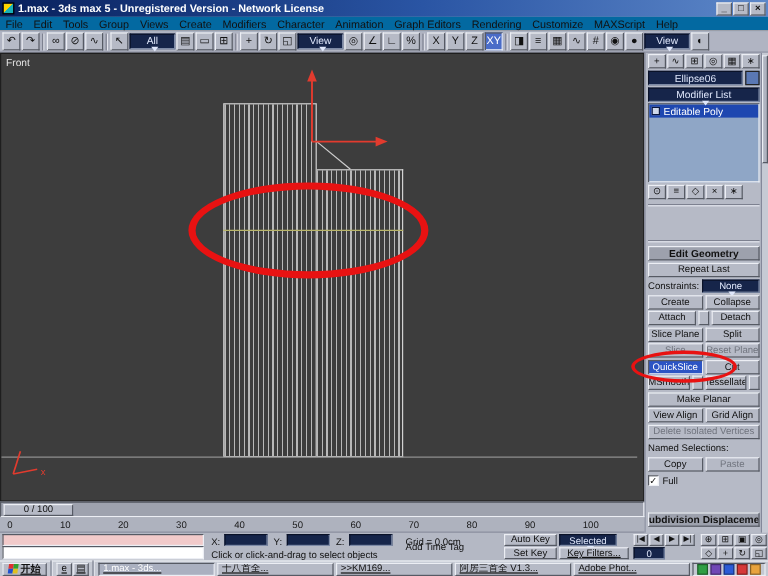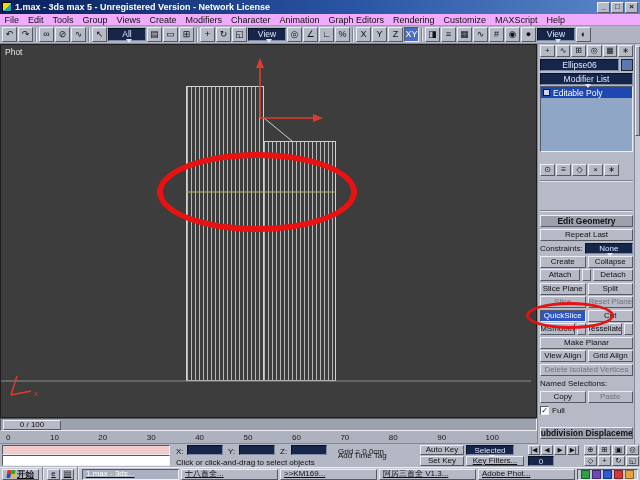--- a/index.html
+++ b/index.html
@@ -20,21 +20,21 @@
 
   
   .titlebar{position:absolute;left:0;top:0;width:640px;height:14px;
     background:linear-gradient(90deg,#08205c,#2a55a4 55%,#5d87c8);display:flex;align-items:center;padding:0 2px;}
   .appicon{width:10px;height:10px;background:linear-gradient(135deg,#ffd400 50%,#19b0b8 50%);border:1px solid #000;margin-right:3px;flex:none;}
   .title{color:#fff;font-weight:bold;font-size:9px;white-space:nowrap;overflow:hidden;flex:1;}
   .wbtns{display:flex;gap:1px;}
   .wbtn{width:13px;height:11px;font-size:8px;font-weight:bold;padding:0;}
 
   
-  .menubar{position:absolute;left:0;top:14px;width:640px;height:12px;background:#f0abfc;display:flex;align-items:center;border-bottom:1px solid #9a9ea8;}
+  .menubar{position:absolute;left:0;top:14px;width:640px;height:12px;background:#0369a1;display:flex;align-items:center;border-bottom:1px solid #9a9ea8;}
   .mitem{padding:0 4.5px;font-size:9px;white-space:nowrap;}
 
   
   .toolbar{position:absolute;left:0;top:26px;width:640px;height:18px;background:#b0b4c2;display:flex;align-items:center;gap:1px;padding:0 2px;border-bottom:1px solid #84889a;}
   .tgrp{display:flex;gap:1px;}
   .ticon{width:15px;height:15px;font-size:9px;padding:0;flex:none;}
   .tsep{width:2px;height:14px;border-left:1px solid #7d8190;border-right:1px solid #e4e6ee;margin:0 1px;flex:none;}
   .tdd{height:13px;min-width:38px;display:flex;align-items:center;justify-content:space-between;padding:0 3px;font-size:8.5px;flex:none;}
 
   
@@ -48,21 +48,21 @@
   .redellipse{position:absolute;left:156px;top:107px;width:200px;height:80px;border:6px solid var(--red);border-radius:50%;z-index:4;}
 
   
   .cmdpanel{position:absolute;left:537px;top:44px;width:103px;height:400px;background:#b6bac6;border-left:1px solid #84889a;padding:1px 7px 0 2px;}
   .ptabs{display:flex;gap:1px;height:13px;margin-bottom:1px;}
   .ptab{width:15px;height:12px;font-size:8px;padding:0;}
   .namerow{display:flex;gap:2px;height:13px;margin-bottom:1px;}
   .namefield{flex:1;height:12px;font-size:8.5px;display:flex;align-items:center;padding:0 2px;}
   .swatch{width:12px;height:12px;background:#5a78b4;border:1px solid #222;flex:none;}
   .modlist{height:12px;display:flex;align-items:center;justify-content:space-between;padding:0 2px;font-size:8.5px;margin-bottom:1px;}
-  .stack{height:66px;background:#8fa6c6;border:1px solid;border-color:#565a64 #eceef4 #eceef4 #565a64;margin-bottom:12px;overflow:hidden;}
+  .stack{height:66px;background:#8fa6c6;border:1px solid;border-color:#565a64 #eceef4 #eceef4 #565a64;margin-bottom:2px;overflow:hidden;}
   .stackrow{height:11px;background:#1e47b0;color:#fff;display:flex;align-items:center;gap:3px;padding:0 2px;font-size:8.5px;}
   .stackrow .mini{width:7px;height:7px;background:#cfd8ea;border:1px solid #0a1740;flex:none;}
   .stackops{display:flex;gap:1px;height:13px;margin-bottom:3px;}
   .sop{width:15px;height:12px;font-size:8px;padding:0;}
   .psep{height:0;border-top:1px solid #7d8190;border-bottom:1px solid #e4e6ee;margin:3px 0;}
   .rollhdr{height:12px;background:#9da1ad;border:1px solid;border-color:#eceef4 #565a64 #565a64 #eceef4;
            font-size:8.5px;font-weight:bold;display:flex;align-items:center;justify-content:center;white-space:nowrap;overflow:hidden;margin:1px 0;}
   .prow{display:flex;gap:2px;margin:1.5px 0;height:12px;align-items:center;position:relative;}
   .pbtn{flex:1;height:12px;font-size:8px;white-space:nowrap;overflow:hidden;padding:1px 1px;}
   .pbtn.on{background:#2c54c4;color:#fff;border-color:#565a64 #eceef4 #eceef4 #565a64;}
@@ -201,21 +201,21 @@
     <span class="tdd dark">
         <span>View</span>
         <i class="arr"></i>
       </span>
     <span class="tgrp">
         <button class="btn ticon">◐</button>
       </span>
   </div>
 
   <div class="viewport">
-    <div class="vplabel">Phot</div>
+    <div class="vplabel">Front</div>
     <div class="wire tall"></div>
     <div class="wire rightbox"></div>
     <svg class="vpsvg" width="537" height="374">
       <line x1="0" y1="336" x2="530" y2="336" stroke="#8f8f8f" stroke-width="1"></line>
       <line x1="185" y1="147" x2="335" y2="147" stroke="#b9b56a" stroke-width="1"></line>
       <line x1="263" y1="73" x2="291" y2="96" stroke="#cfcfcf" stroke-width="1"></line>
       <g stroke="#e23b2e" stroke-width="1.6">
         <line x1="259" y1="73" x2="259" y2="20"></line>
         <line x1="259" y1="73" x2="315" y2="73"></line>
       </g>

